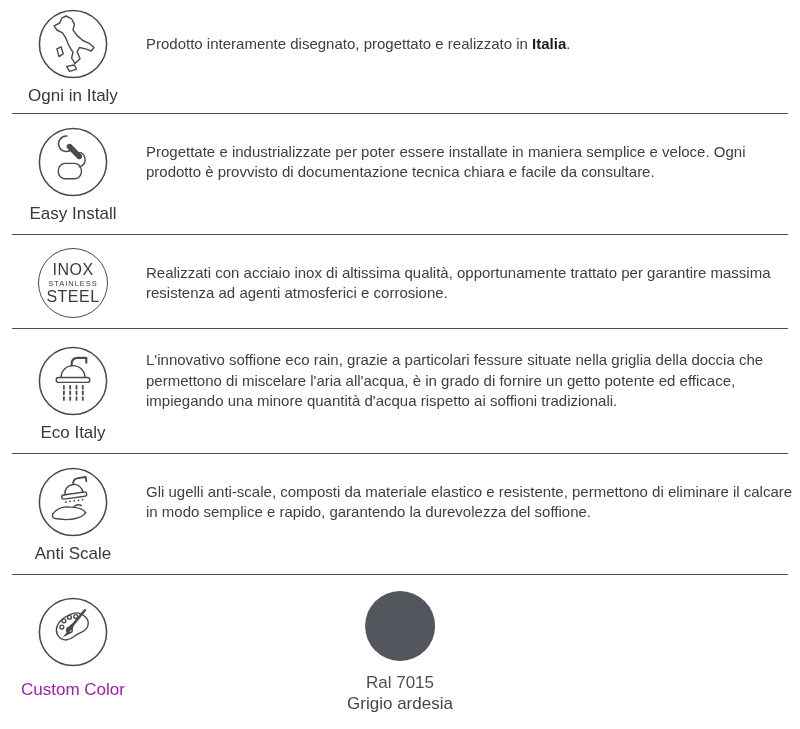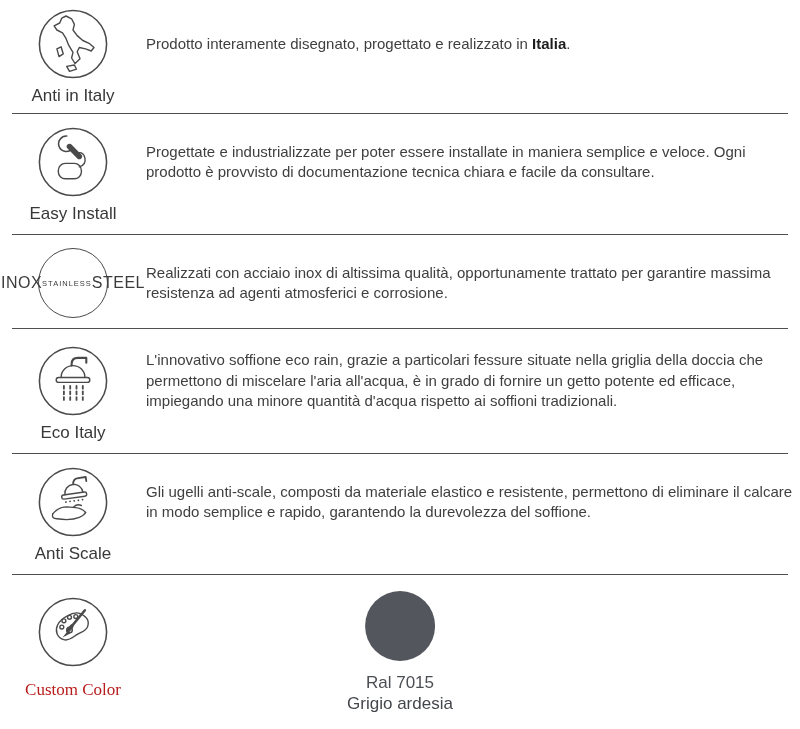--- a/index.html
+++ b/index.html
@@ -39,42 +39,42 @@
     padding-right:6px;
   }
   .feature-text{
     font-size:15px;line-height:20.5px;color:var(--text);
   }
   .feature-text b{font-weight:bold;color:#1d1d1d;}
   
   .inox-badge{
     width:70px;height:70px;border-radius:50%;
     border:1.6px solid var(--stroke);
-    display:flex;flex-direction:row;align-items:center;justify-content:center;
+    display:flex;flex-direction:column;align-items:center;justify-content:center;
     color:#3b3b3b;
   }
   .inox-l1,.inox-l3{font-size:16px;line-height:16px;letter-spacing:.5px;}
   .inox-l2{font-size:7.5px;line-height:9px;letter-spacing:1px;margin:1px 0;}
   
   .specs-row{
     position:relative;
     display:flex;justify-content:space-between;
     padding:22px 0 13px 0;
   }
   .spec-cell{
     display:flex;flex-direction:column;align-items:center;
   }
   .spec-left{width:146px;flex:0 0 146px;}
   .spec-center{
     position:absolute;left:50%;transform:translateX(-50%);
     top:16px;
   }
   .spec-right{width:140px;flex:0 0 140px;}
   .spec-label{
-    margin-top:13px;font-size:17px;line-height:20px;color:#b91c1c;white-space:nowrap;font-family:Liberation Serif, serif;
+    margin-top:13px;font-size:17px;line-height:20px;color:#a21caf;white-space:nowrap;
   }
   .swatch-circle{
     width:70px;height:70px;border-radius:50%;
     background:#53565c;
   }
   .swatch-code{margin-top:12px;font-size:17px;line-height:20px;color:#4b4e53;}
   .swatch-name{font-size:17px;line-height:21px;color:#43464b;}
   .volume-circle{
     width:70px;height:70px;border-radius:50%;
     border:1.6px solid var(--stroke);
@@ -91,21 +91,21 @@
 <div class="sheet">
 
   <div class="feature-row first">
     <div class="icon-cell">
       <svg class="circle-icon" viewBox="0 0 100 100" aria-hidden="true">
         <circle class="ln" cx="50" cy="50" r="48"></circle>
         <path class="ln thin" d="M40 10 L48 14 L52 22 L50 30 L56 38 L64 45 L73 49 L80 55 L76 60 L68 57 L59 55 L56 61 L60 71 L53 78 L48 70 L50 62 L44 52 L40 42 L35 34 L27 30 L23 24 L31 20 L34 13 Z"></path>
         <path class="ln thin" d="M41 82 L52 80 L55 86 L45 89 Z"></path>
         <path class="ln thin" d="M27 57 L33 54 L36 64 L30 68 Z"></path>
       </svg>
-      <div class="icon-label">Anti in Italy</div>
+      <div class="icon-label">Ogni in Italy</div>
     </div>
     <div class="text-cell">
       <p class="feature-text"><span>Prodotto interamente disegnato, progettato e realizzato in </span><b>Italia</b><span>.</span></p>
     </div>
   </div>
   <hr class="divider">
 
   <div class="feature-row">
     <div class="icon-cell">
       <svg class="circle-icon" viewBox="0 0 100 100" aria-hidden="true">

